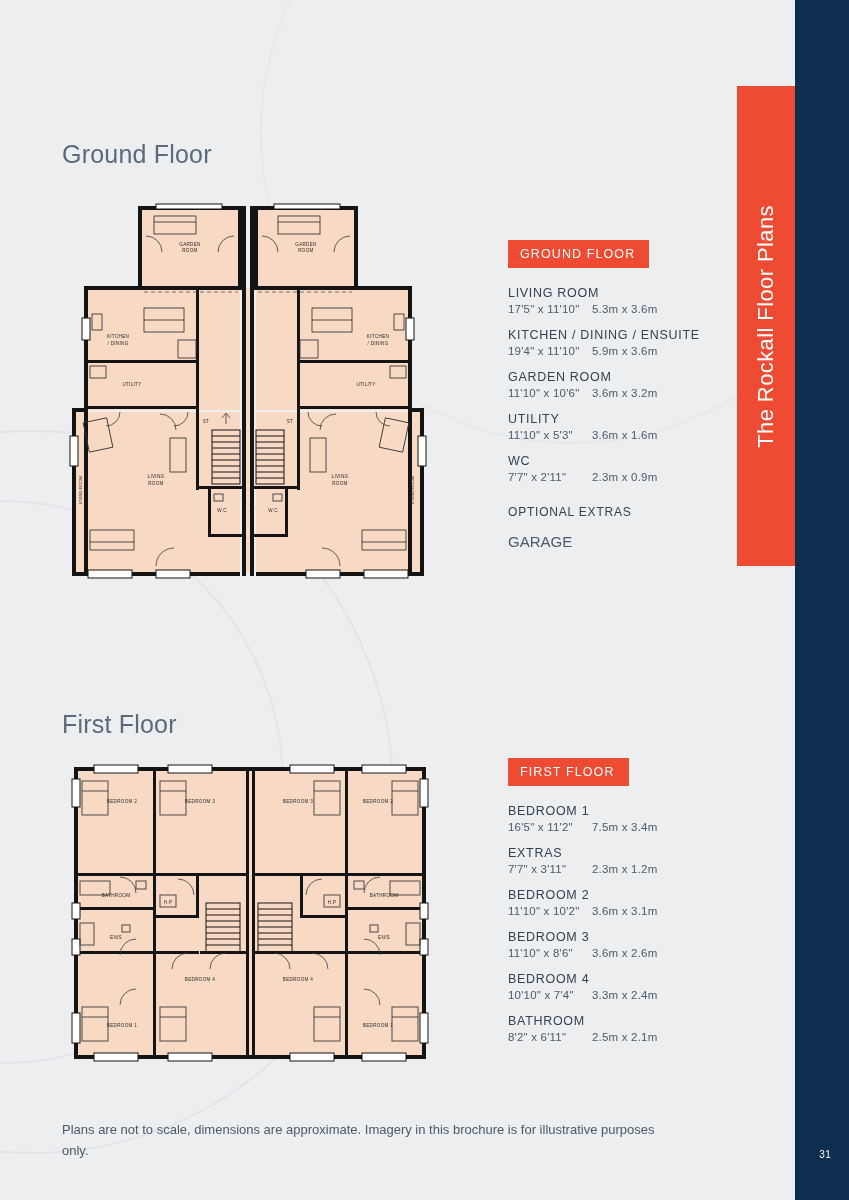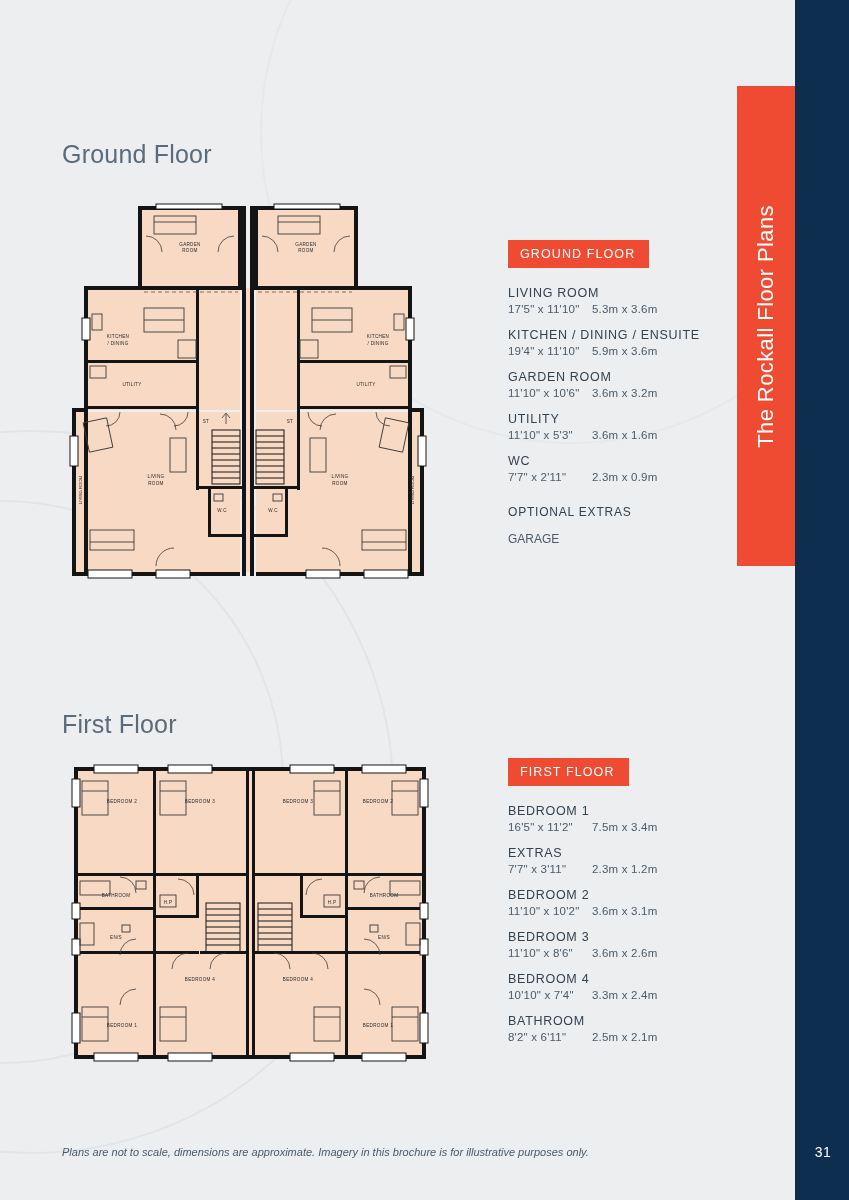--- a/index.html
+++ b/index.html
@@ -33,21 +33,21 @@
     top: 0;
     width: 54px;
     height: 1200px;
     background: #0d2e4e;
   }
   .page-number {
     position: absolute;
     right: 18px;
     bottom: 40px;
     color: #ffffff;
-    font-size: 14px;
+    font-size: 10px;
     letter-spacing: .3px;
   }
 
   
   .side-tab {
     position: absolute;
     right: 54px;
     top: 86px;
     width: 58px;
     height: 480px;
@@ -105,35 +105,34 @@
   .spec-dims .imp { display: inline-block; width: 84px; }
   .spec-sub { margin-top: 22px; }
   .spec-sub .lbl {
     font-size: 12px;
     color: #33424f;
     letter-spacing: .8px;
     margin-bottom: 12px;
     margin-top: 13px;
   }
   .spec-sub .note {
-    font-size: 12px;
+    font-size: 15px;
     color: #4b5a68;
     line-height: 1.45;
   }
 
   
   .footer {
     position: absolute;
     left: 62px;
     bottom: 38px;
-    font-size: 11px;
+    font-size: 13px;
     color: #4b5a68;
     line-height: 1.6;
     width: 620px;
-    font-style: italic;
   }
 
   
   .plan {
     position: absolute;
   }
   #ground-plan { left: 60px; top: 190px; }
   #first-plan  { left: 60px; top: 755px; }
   .plan svg { display: block; }
 </style>

